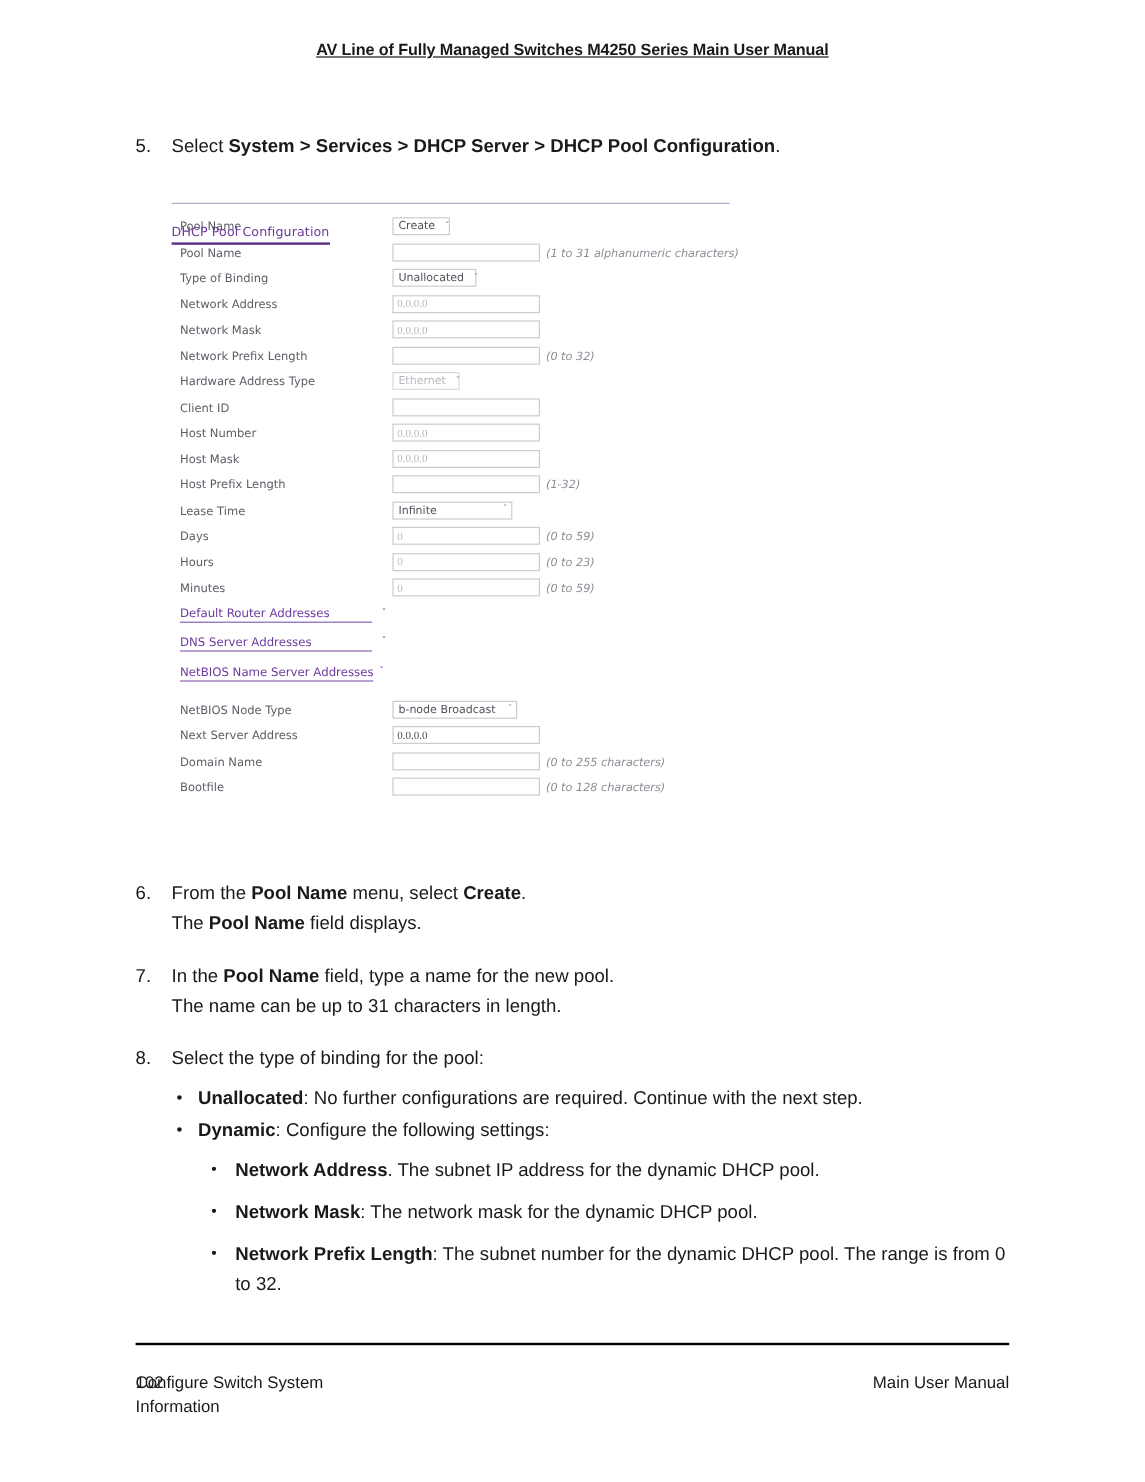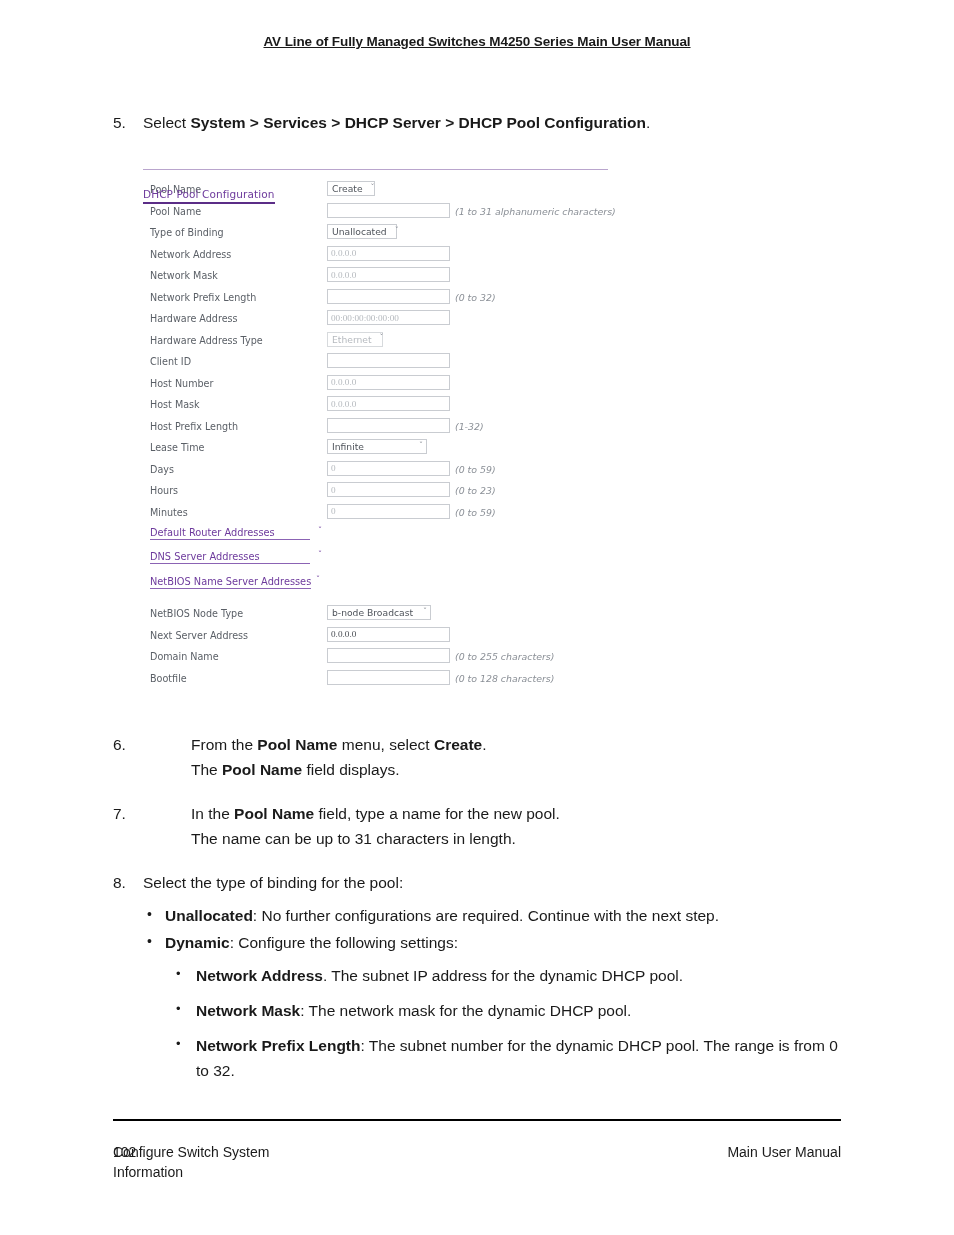--- a/index.html
+++ b/index.html
@@ -46,21 +46,20 @@
     text-align: left;
   }
   .step .body {
     margin-left: 30px;
     display: block;
   }
   .step b { font-weight: bold; }
 
   .sub-line {
     display: block;
-    margin-left: 48px;
   }
 
   
   .bullets {
     position: absolute;
     left: 143px;
     width: 712px;
     font-size: 15.5px;
     line-height: 1.62;
     color: #1a1a1a;
@@ -312,26 +311,20 @@
 
     <div class="row">
       <span class="lbl">Network Prefix Length</span>
       <span class="ctl">
         <input class="txt" type="text" value="" style="">
       </span>
       <span class="hint">(0 to 32)</span>
     </div>
 
 
-    <div class="row">
-      <span class="lbl">Hardware Address</span>
-      <span class="ctl">
-        <input class="txt dim" type="text" value="00:00:00:00:00:00" style="">
-      </span>
-    </div>
 
     <div class="row">
       <span class="lbl">Hardware Address Type</span>
       <span class="ctl">
         <span class="sel w-ether dim">
           <span>Ethernet</span>
           <span class="chev">ˇ</span>
         </span>
       </span>
     </div>

